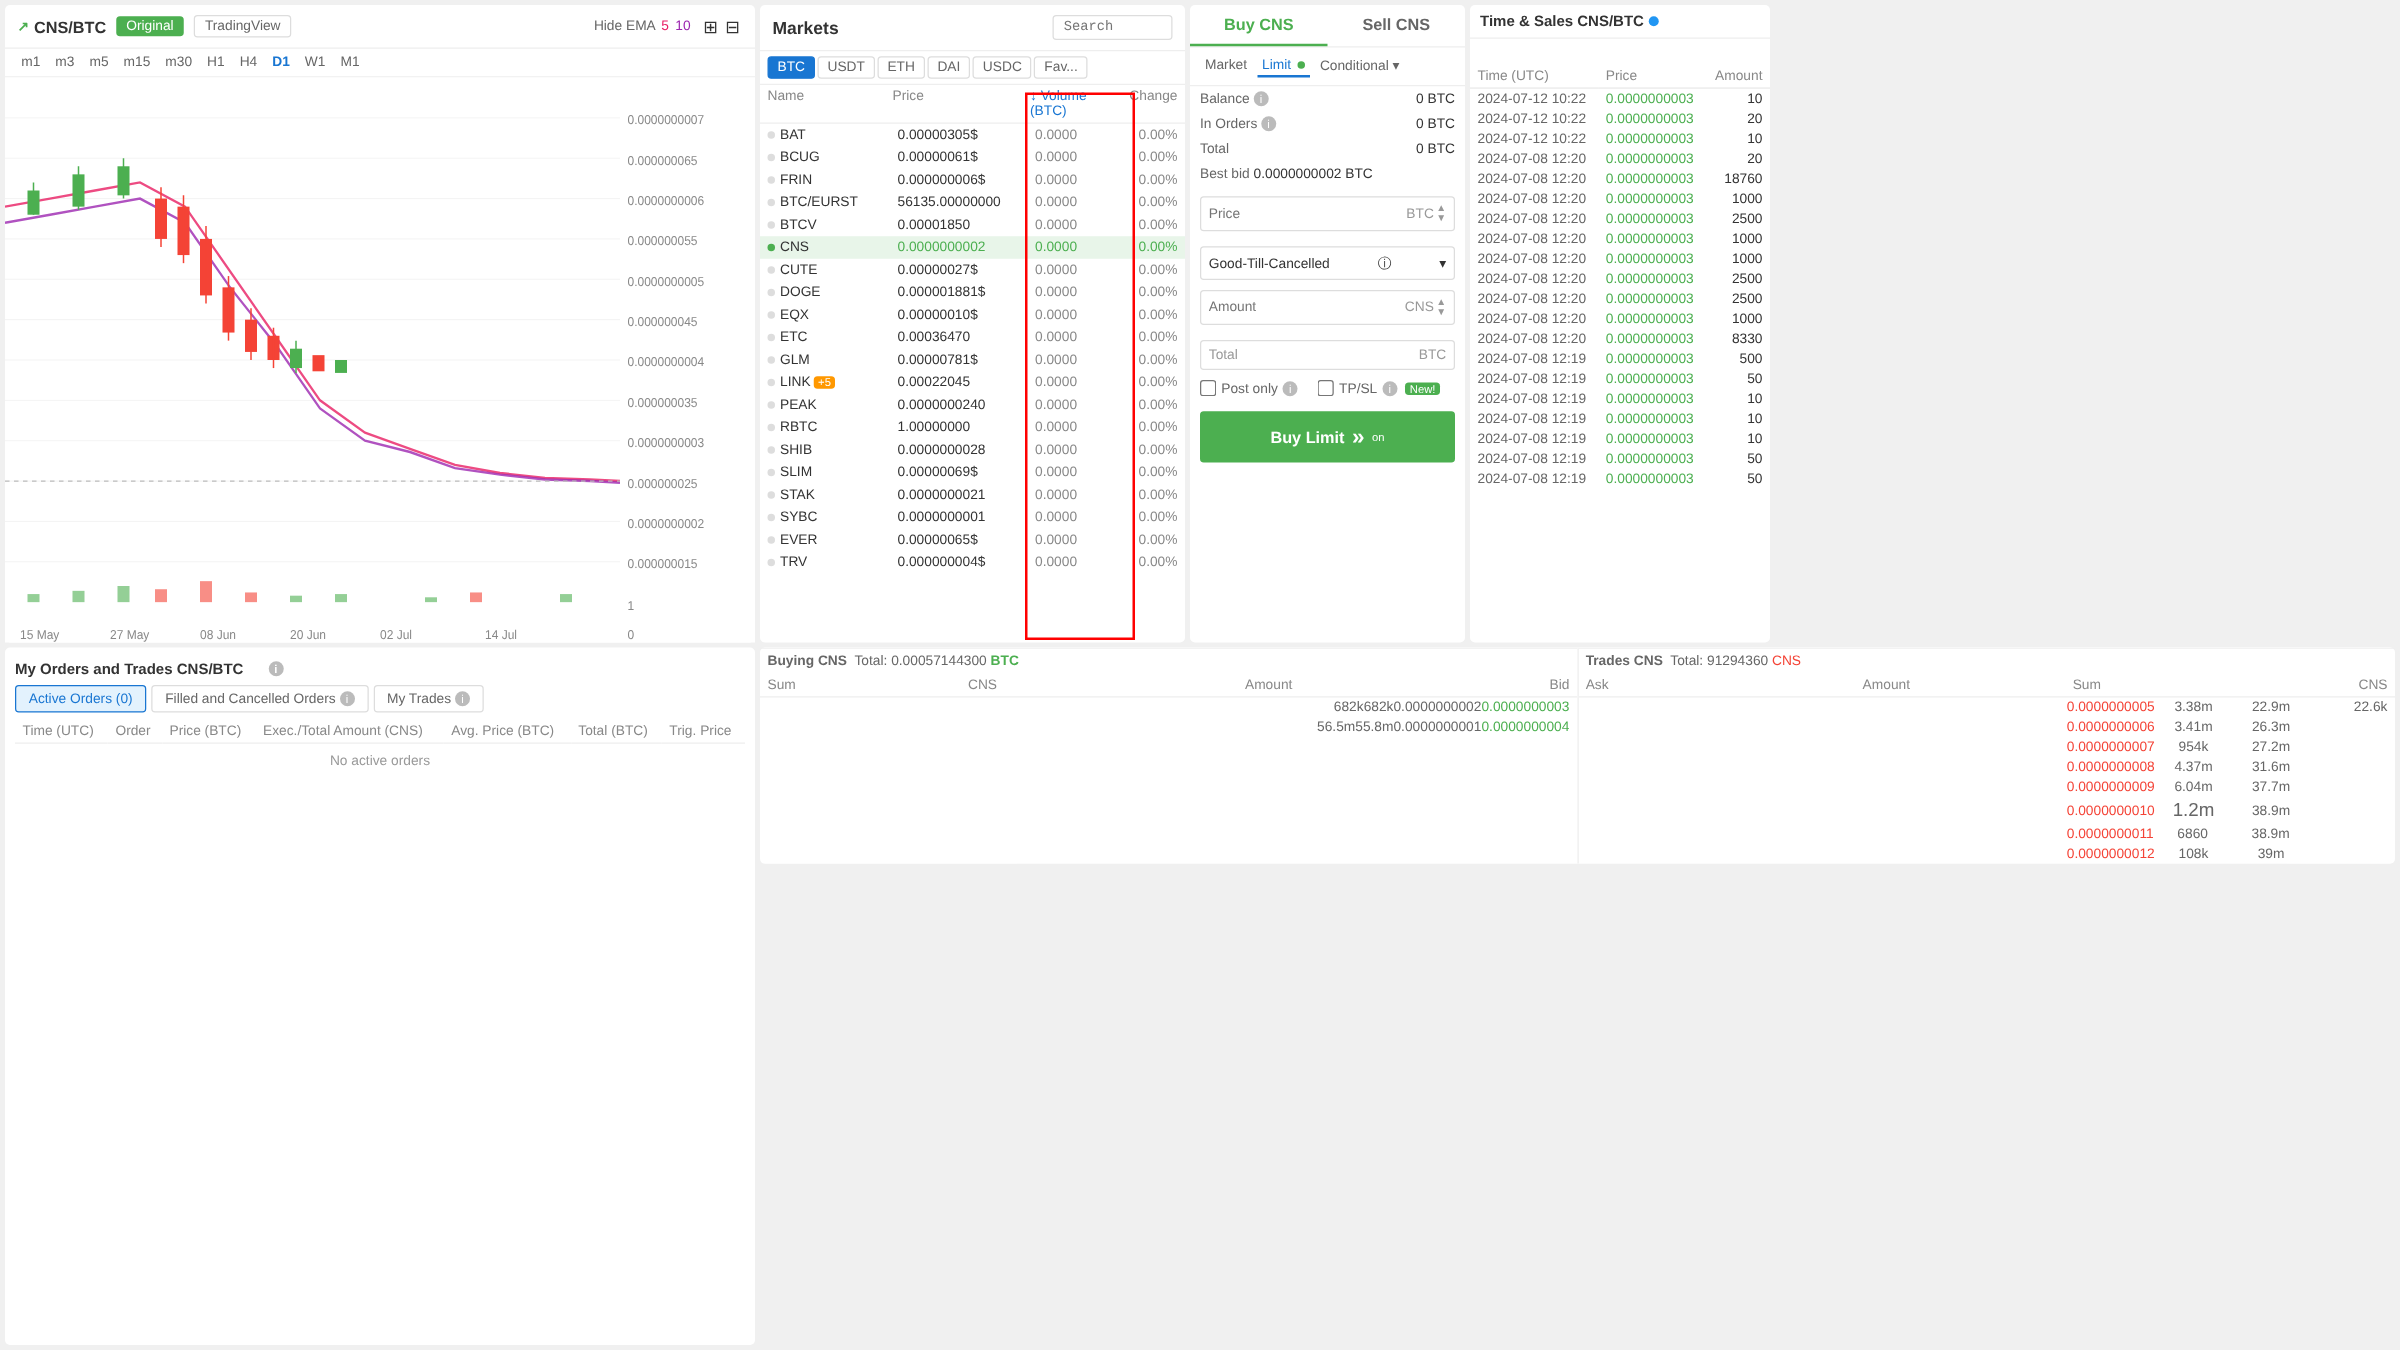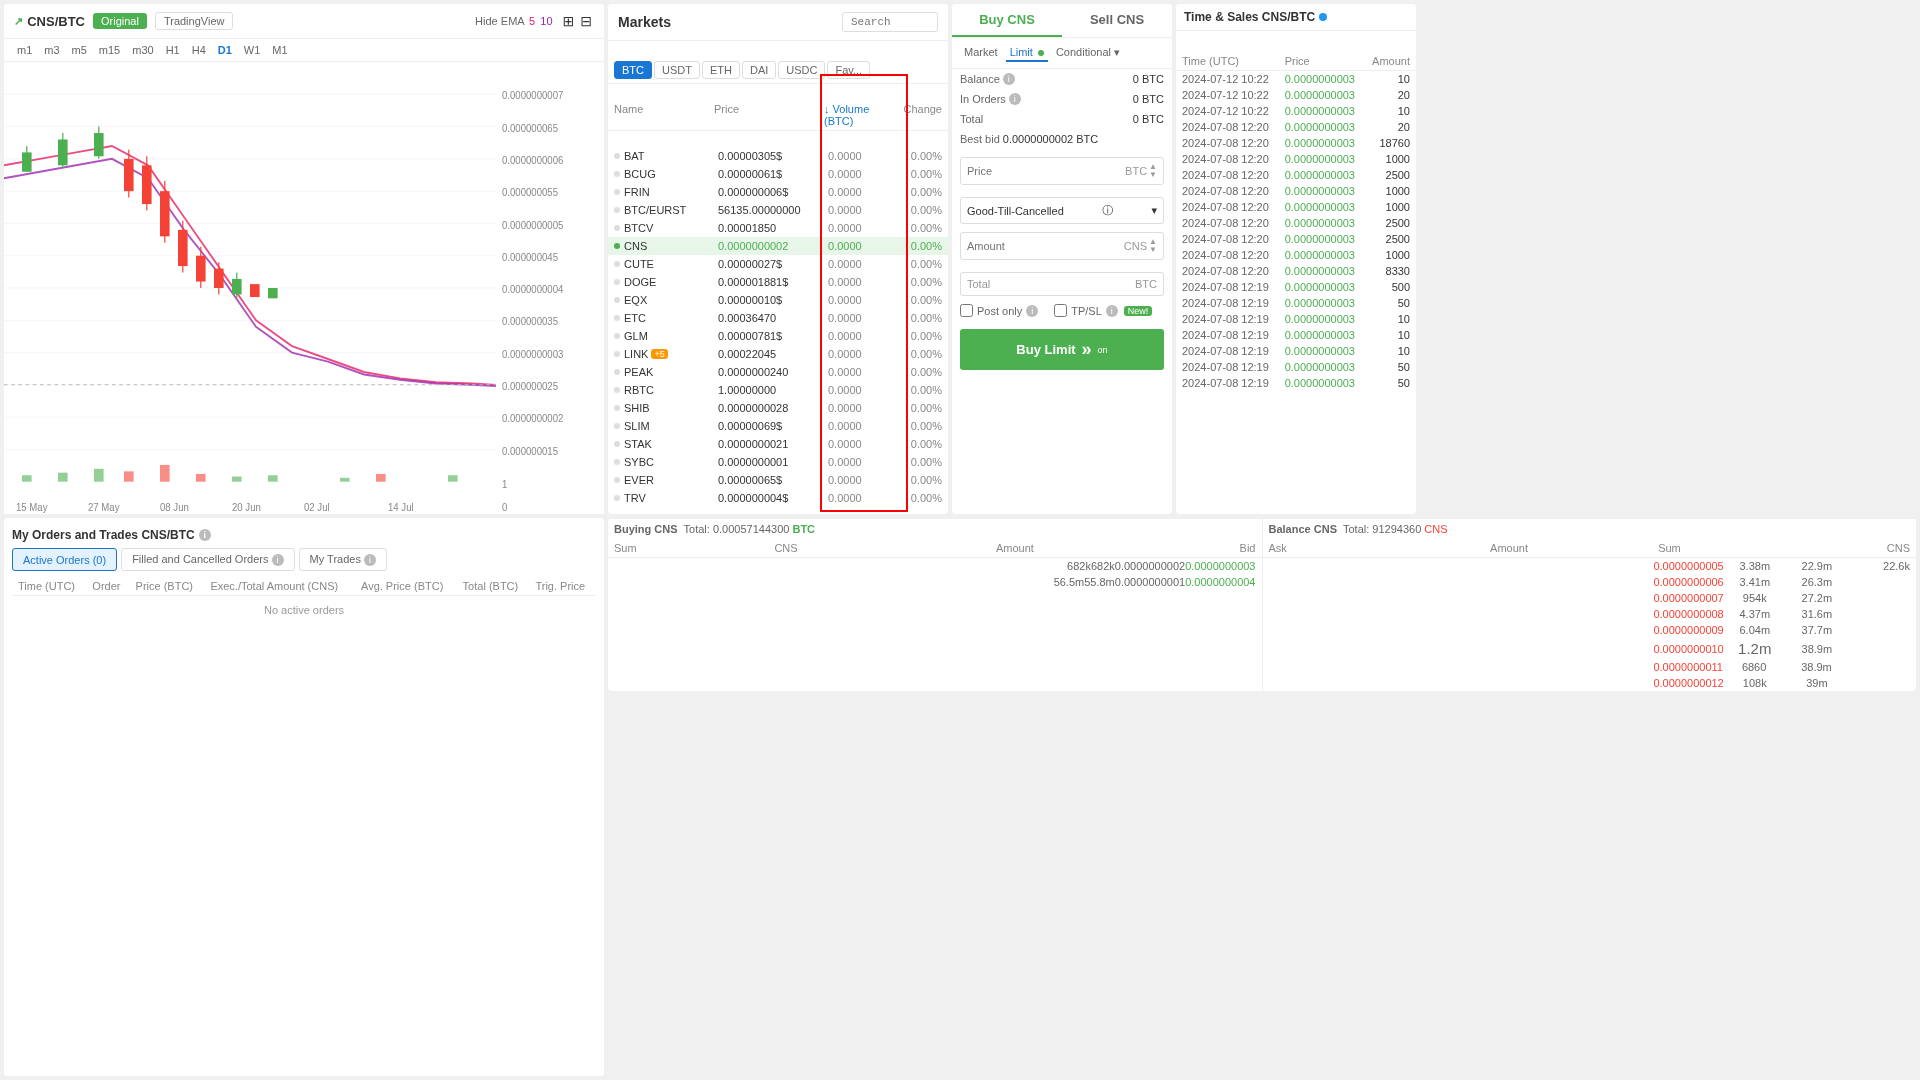--- a/index.html
+++ b/index.html
@@ -18,30 +18,30 @@
     .chart-controls span { color: #333; font-size: 14px; cursor: pointer; padding: 0 2px; }
     
     .timeframe-bar { display: flex; align-items: center; gap: 6px; padding: 4px 10px; border-bottom: 1px solid #eee; }
     .tf-btn { font-size: 11px; color: #666; cursor: pointer; padding: 1px 3px; }
     .tf-btn.active { color: #1976d2; font-weight: 600; }
     
     .chart-area { flex: 1; background: #fff; position: relative; overflow: hidden; }
     
     
     .orders-panel { background: #fff; border-radius: 4px; padding: 6px 8px; }
-    .orders-title { font-size: 12px; font-weight: 600; display: flex; align-items: center; gap: 4px; padding: 4px 0 6px; }
+    .orders-title { font-size: 12px; font-weight: 600; display: flex; align-items: center; gap: 20px; padding: 4px 0 6px; }
     .orders-tabs { display: flex; gap: 4px; margin-bottom: 6px; }
     .orders-tab { padding: 4px 10px; border: 1px solid #ddd; border-radius: 3px; background: #fff; cursor: pointer; font-size: 11px; color: #666; }
     .orders-tab.active { background: #e3f2fd; border-color: #1976d2; color: #1976d2; }
     .orders-table { width: 100%; border-collapse: collapse; }
     .orders-table th { text-align: left; padding: 3px 6px; font-size: 11px; color: #888; border-bottom: 1px solid #eee; font-weight: 400; }
     .orders-table td { padding: 8px 6px; font-size: 11px; color: #999; text-align: center; }
     
     
-    .markets-panel { flex: 0 0 340px; background: #fff; border-radius: 4px; display: flex; flex-direction: column; gap: 16px; }
+    .markets-panel { flex: 0 0 340px; background: #fff; border-radius: 4px; display: flex; flex-direction: column; }
     .markets-header { padding: 8px 10px; border-bottom: 1px solid #eee; display: flex; align-items: center; justify-content: space-between; }
     .markets-title { font-size: 14px; font-weight: 600; }
     .markets-search { border: 1px solid #ddd; border-radius: 3px; padding: 3px 8px; font-size: 11px; width: 96px; font-family: Liberation Mono, monospace; }
     .market-tabs { display: flex; gap: 2px; padding: 4px 6px; border-bottom: 1px solid #eee; flex-wrap: wrap; }
     .market-tab { padding: 2px 7px; border: 1px solid #ddd; border-radius: 3px; font-size: 11px; cursor: pointer; color: #666; background: #fff; }
     .market-tab.active { background: #1976d2; color: #fff; border-color: #1976d2; }
     .markets-table-header { display: flex; padding: 3px 6px; font-size: 11px; color: #888; border-bottom: 1px solid #eee; }
     .markets-col-name { flex: 0 0 100px; }
     .markets-col-price { flex: 0 0 110px; }
     .markets-col-volume { flex: 1; color: #1976d2; display: flex; align-items: center; gap: 2px; }
@@ -721,21 +721,21 @@
               <div style="flex:1; position:relative; z-index:1; font-size:11px; color:#666;">55.8m</div>
               <div style="flex:1; position:relative; z-index:1; font-size:11px; color:#666; text-align:center;">0.0000000001</div>
               <div style="flex:1; position:relative; z-index:1; font-size:11px; color:#4caf50; text-align:right;">0.0000000004</div>
             </div>
           </div>
 
           <div class="ob-divider"></div>
 
           <div class="ob-side">
             <div class="ob-totals">
-              <span style="font-weight:600;">Balance CNS</span>
+              <span style="font-weight:600;">Trades CNS</span>
               <span>
                 Total: 91294360 <span style="color:#f44336;">CNS</span>
               </span>
             </div>
             <div style="display:flex; padding:3px 6px; font-size:11px; color:#888; border-bottom:1px solid #eee;">
               <div style="flex:1;">Ask</div>
               <div style="flex:1; text-align:center;">Amount</div>
               <div style="flex:1; text-align:center;">Sum</div>
               <div style="flex:1; text-align:right;">CNS</div>
             </div>

